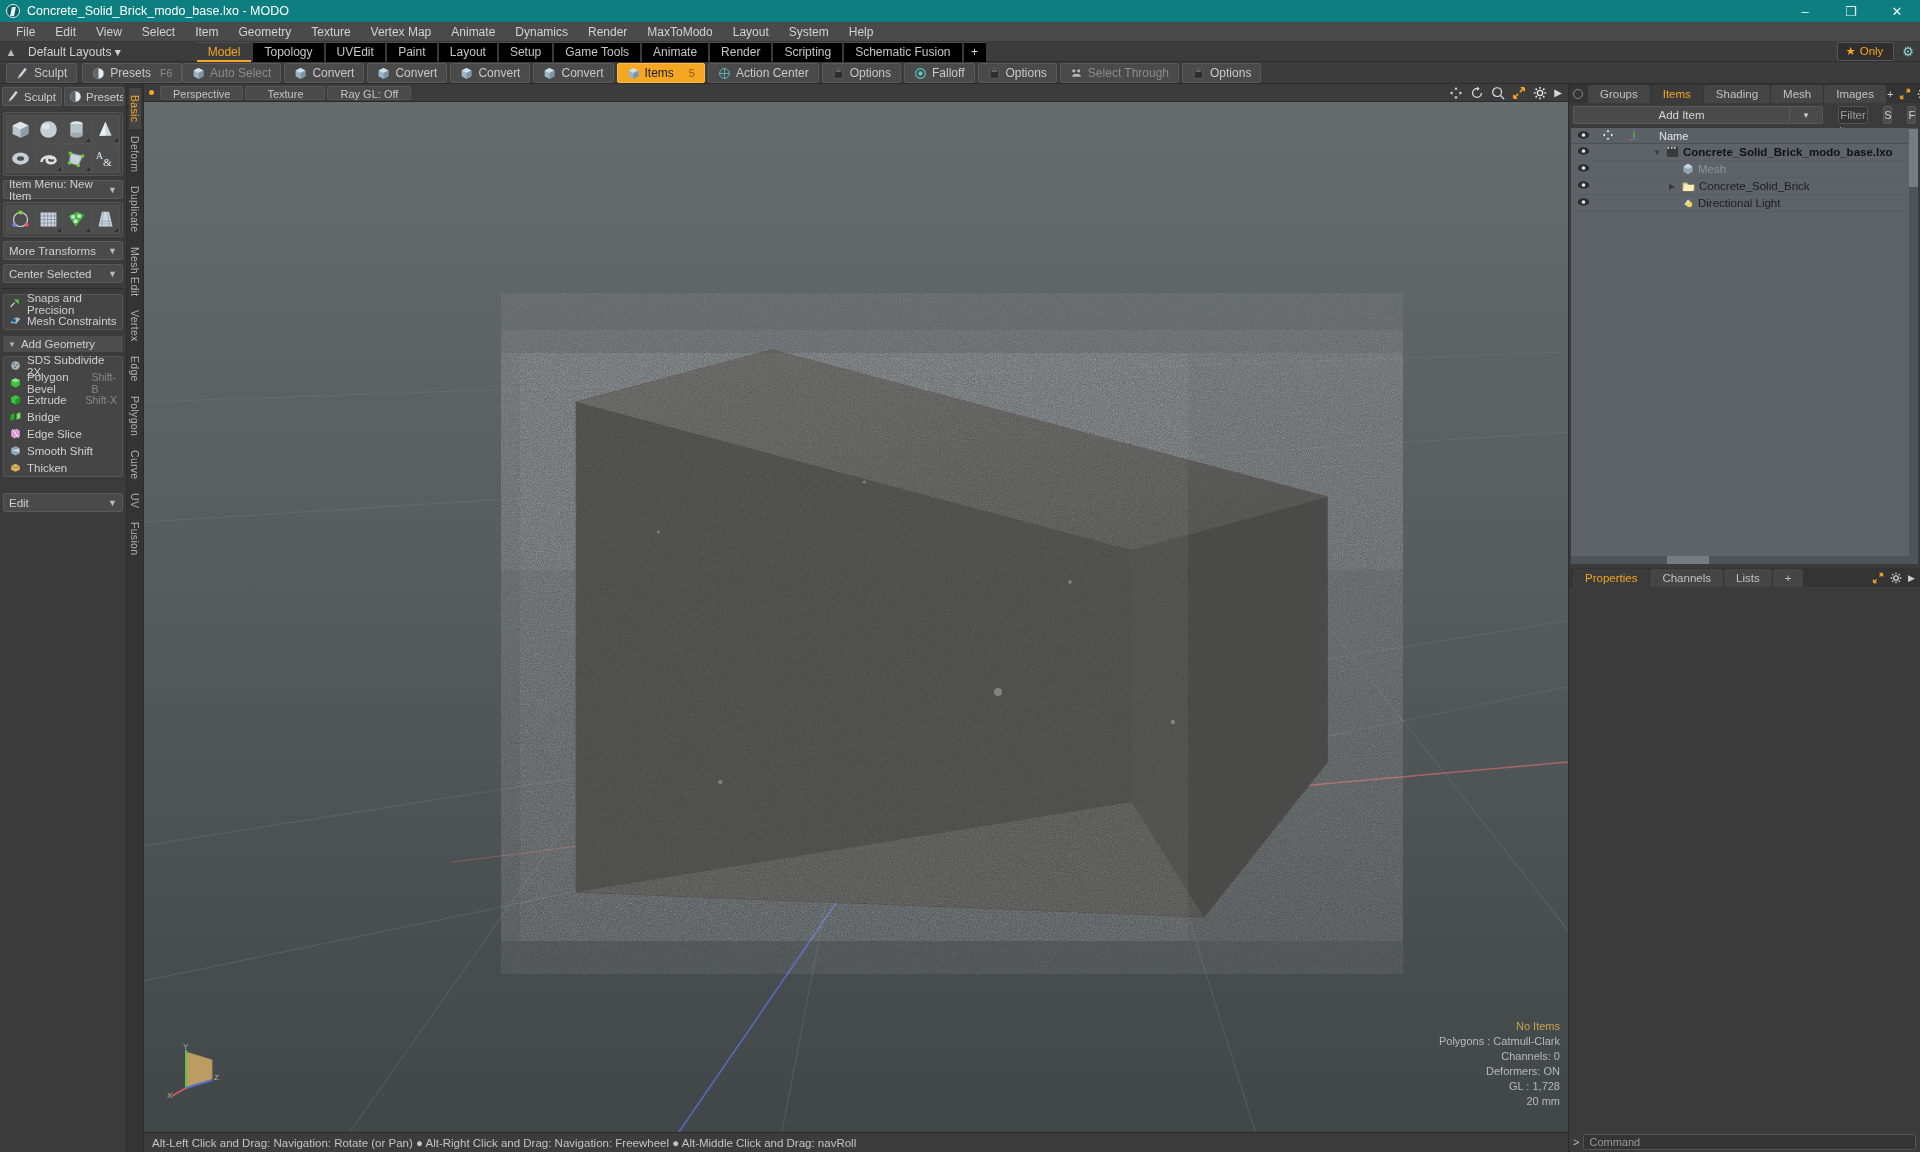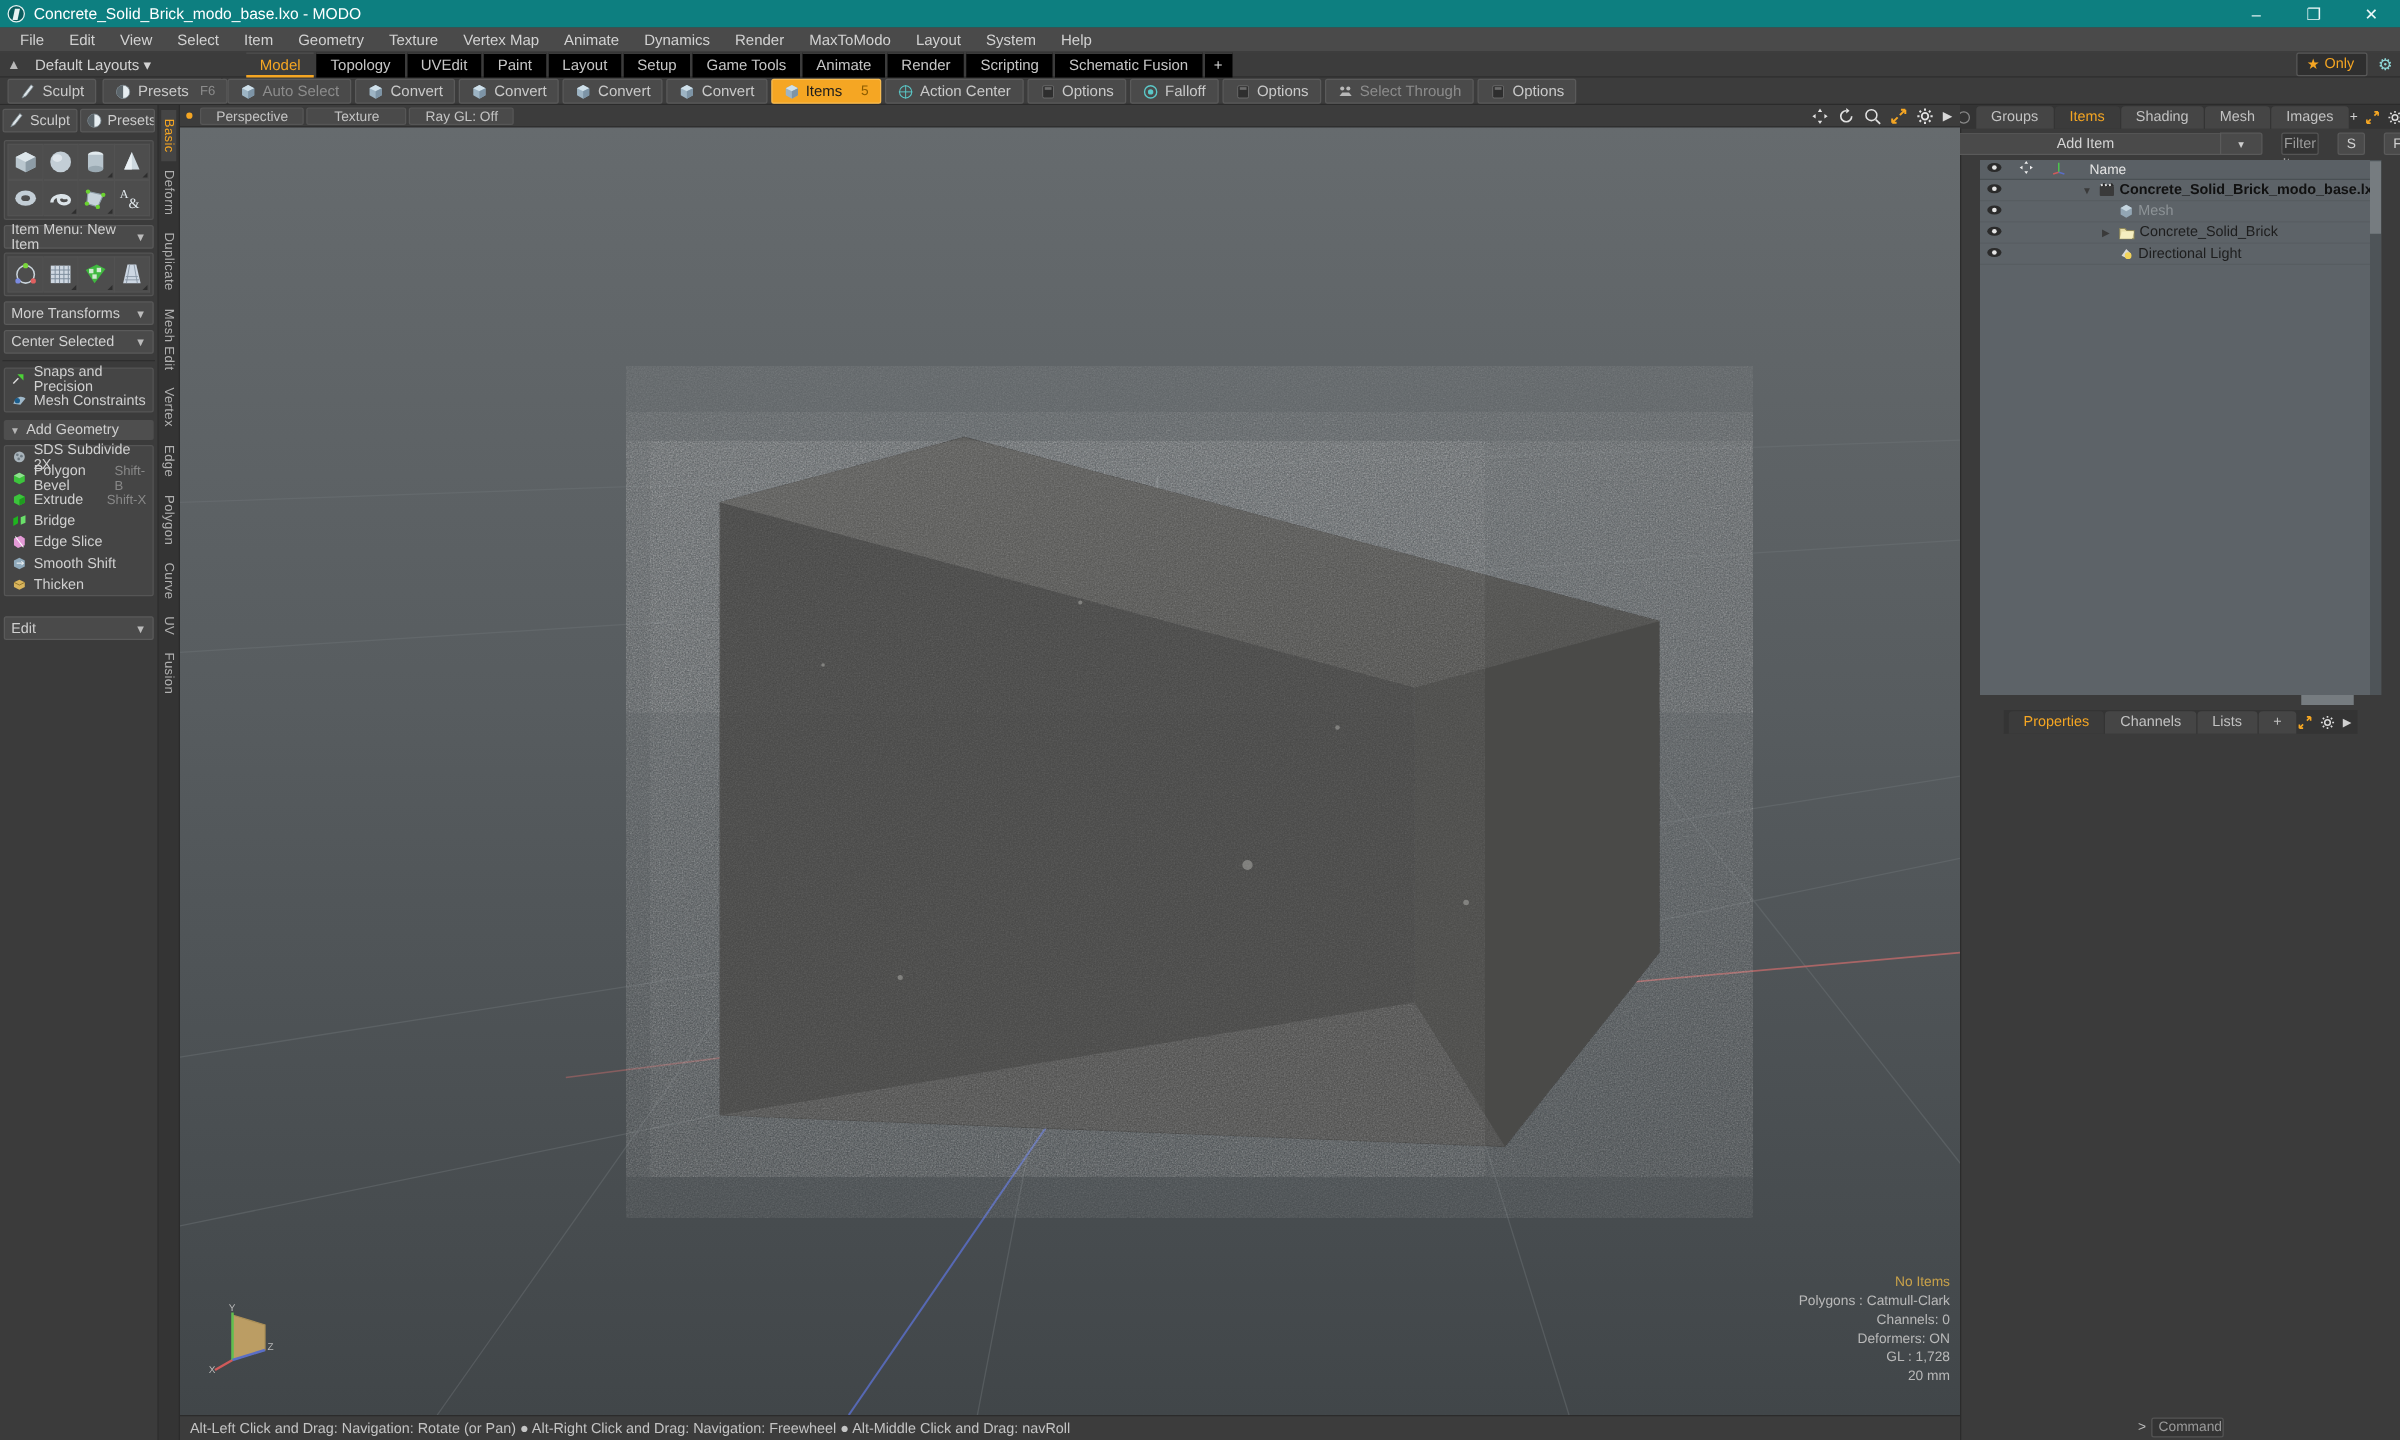--- a/index.html
+++ b/index.html
@@ -107,21 +107,21 @@
               color:#d8d8d8; font-size:12px;}
   .viewport { flex:1; position:relative; overflow:hidden;
               background:linear-gradient(175deg,#5e6366 0%,#555a5d 30%,#4a4f52 60%,#3f4447 100%); }
   .vp-corner-label { position:absolute; right:8px; text-align:right; font-size:11px;
                      color:#c9a24a; }
   .stat { position:absolute; right:8px; text-align:right; font-size:11px; color:#b9b9b9;}
   .statusbar { height:20px; background:#3c3c3c; display:flex; align-items:center;
                padding-left:8px; font-size:11.5px; color:#c4c4c4; border-top:1px solid #2b2b2b;}
   
   .rightpanel { width:352px; background:#3b3b3b; border-left:1px solid #2b2b2b;
-                display:flex; flex-direction:column;align-items:center; }
+                display:flex; flex-direction:column; }
   .rp-tabrow { display:flex; align-items:center; height:19px; background:#343434;
                padding-left:4px; gap:1px;}
   .rp-tab { padding:0 12px; height:18px; line-height:18px; font-size:11.5px; color:#c2c2c2;
             background:#454545; border-top-left-radius:3px; border-top-right-radius:3px;}
   .rp-tab.active { color:#f5a623; background:#3b3b3b; }
   .rp-tools { margin-left:auto; display:flex; gap:6px; padding-right:5px; color:#d0d0d0;
               font-size:11px; align-items:center;}
   .rp-ctrlrow { display:flex; align-items:center; gap:15px; padding:3px 4px; }
   .additem { flex:0 0 250px; display:flex; height:18px; }
   .additem .lbl { flex:1; background:#4a4a4a; border:1px solid #5a5a5a; border-right:none;

